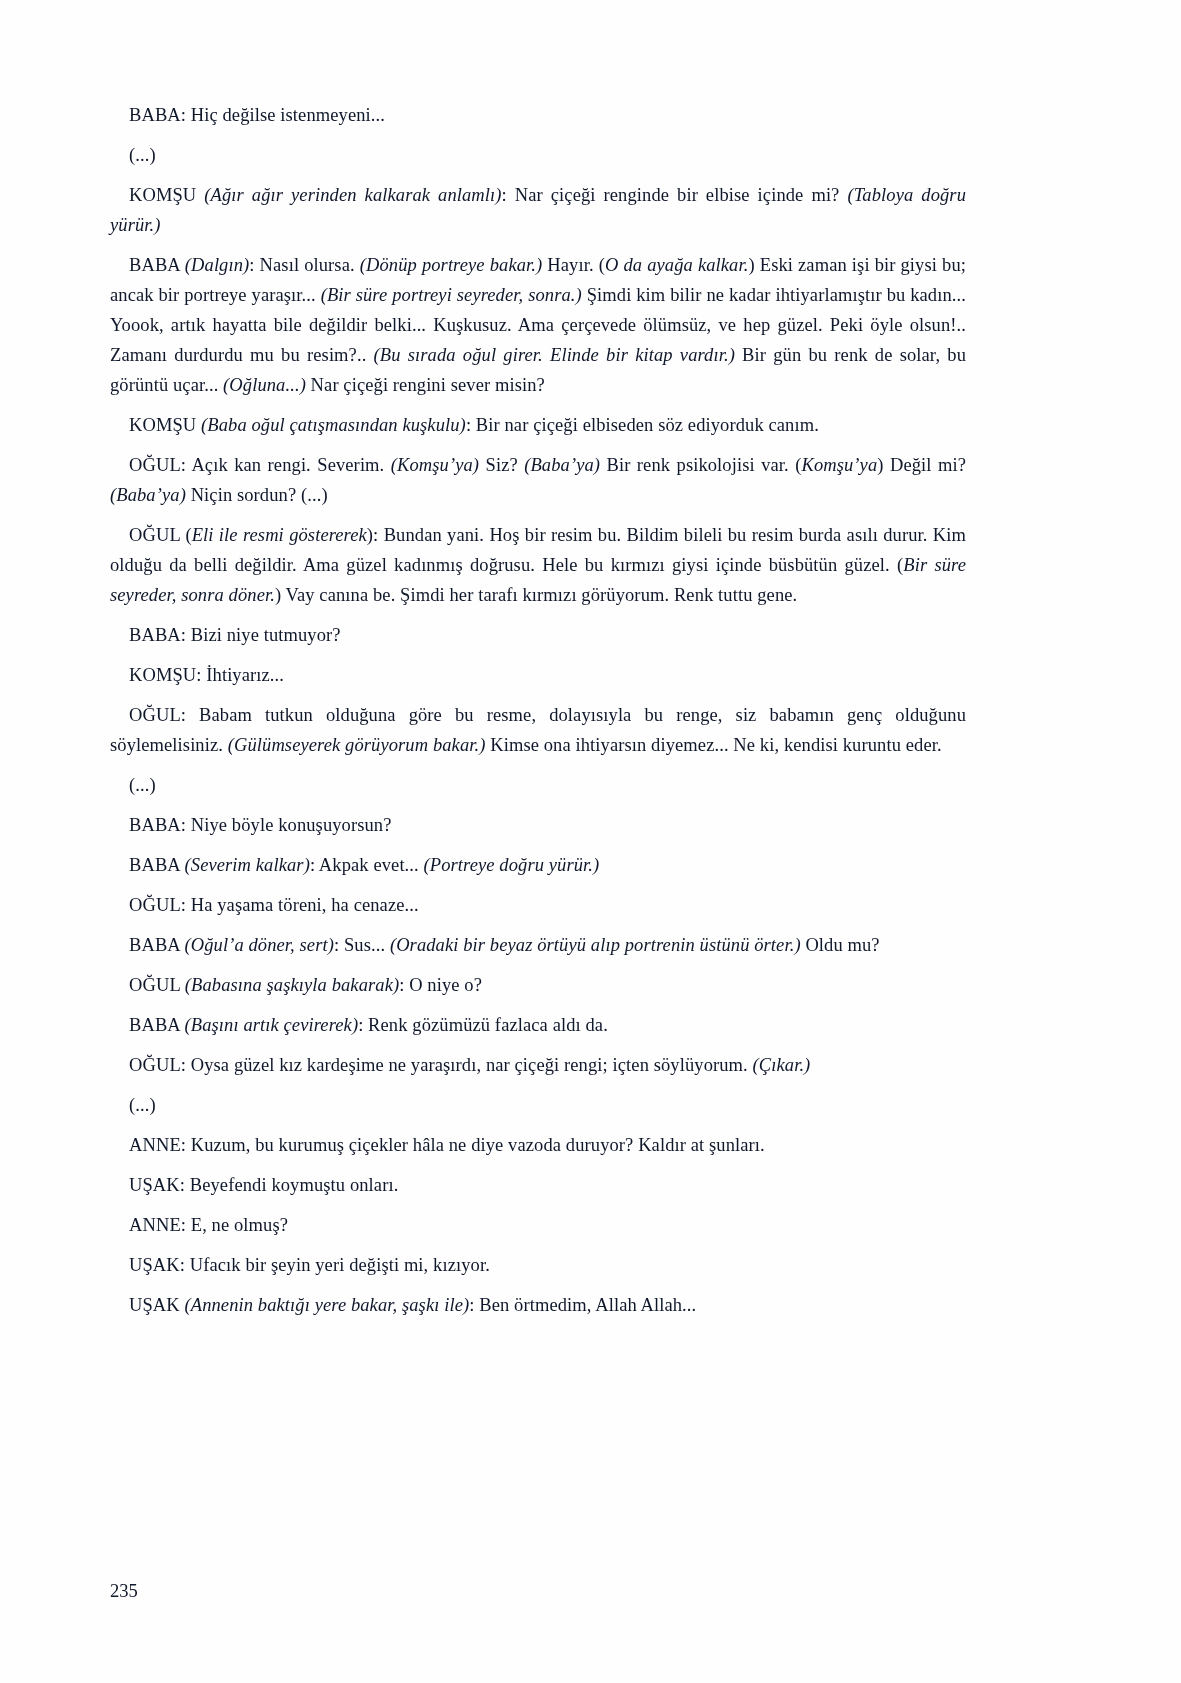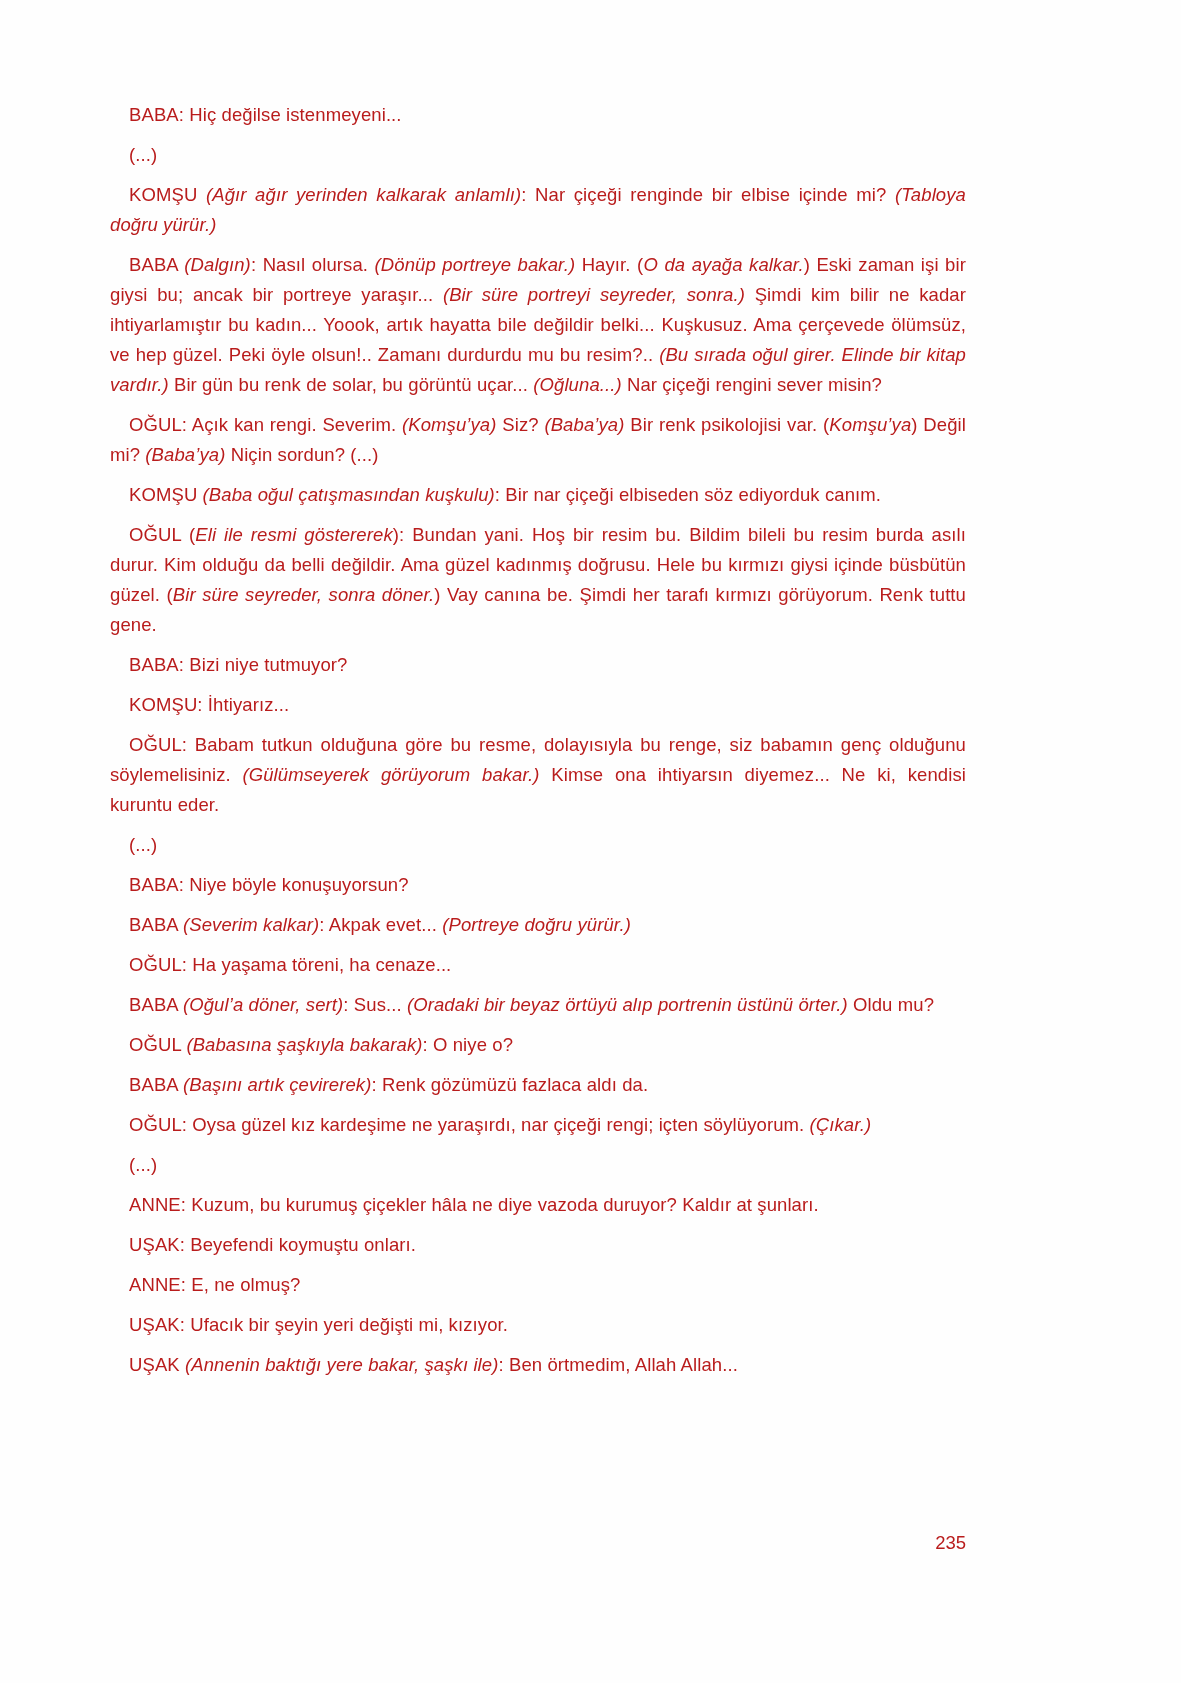--- a/index.html
+++ b/index.html
@@ -4,22 +4,22 @@
 <style>
   * { margin: 0; padding: 0; box-sizing: border-box; }
   html, body {
     background: #ffffff;
   }
   .page {
     position: relative;
     width: 1181px;
     height: 1683px;
     background: #fefefe;
-    color: #b91c1c;
-    font-family: Liberation Sans, sans-serif;
+    color: #0f172a;
+    font-family: Liberation Serif, serif;
     font-size: 18.5px;
     overflow: hidden;
   }
   .text-block {
     position: absolute;
     left: 110px;
     top: 100px;
     width: 856px;
   }
   .para {
@@ -28,37 +28,37 @@
     line-height: 30px;
     margin-bottom: 10px;
     letter-spacing: 0.1px;
   }
   .para em {
     font-style: italic;
   }
   .page-footer {
     position: absolute;
     left: 110px;
-    top: 1528px;
+    top: 1576px;
     width: 856px;
-    text-align: right;
+    text-align: left;
     line-height: 30px;
   }
 </style>
 </head>
 <body>
 
 <div class="page">
   <main class="text-block" id="dialogue">
       <p class="para"><span>BABA: Hiç değilse istenmeyeni...</span></p>
       <p class="para"><span>(...)</span></p>
       <p class="para"><span>KOMŞU </span><em>(Ağır ağır yerinden kalkarak anlamlı)</em><span>: Nar çiçeği renginde bir elbise içinde mi? </span><em>(Tabloya doğru yürür.)</em></p>
       <p class="para"><span>BABA </span><em>(Dalgın)</em><span>: Nasıl olursa. </span><em>(Dönüp portreye bakar.)</em><span> Hayır. (</span><em>O da ayağa kalkar.</em><span>) Eski zaman işi bir giysi bu; ancak bir portreye yaraşır... </span><em>(Bir süre portreyi seyreder, sonra.)</em><span> Şimdi kim bilir ne kadar ihtiyarlamıştır bu kadın... Yoook, artık hayatta bile değildir belki... Kuşkusuz. Ama çerçevede ölümsüz, ve hep güzel. Peki öyle olsun!.. Zamanı durdurdu mu bu resim?.. </span><em>(Bu sırada oğul girer. Elinde bir kitap vardır.)</em><span> Bir gün bu renk de solar, bu görüntü uçar... </span><em>(Oğluna...)</em><span> Nar çiçeği rengini sever misin?</span></p>
+      <p class="para"><span>KOMŞU </span><em>(Baba oğul çatışmasından kuşkulu)</em><span>: Bir nar çiçeği elbiseden söz ediyorduk canım.</span></p>
       <p class="para"><span>OĞUL: Açık kan rengi. Severim. </span><em>(Komşu’ya)</em><span> Siz? </span><em>(Baba’ya)</em><span> Bir renk psikolojisi var. (</span><em>Komşu’ya</em><span>) Değil mi? </span><em>(Baba’ya)</em><span> Niçin sordun? (...)</span></p>
-      <p class="para"><span>KOMŞU </span><em>(Baba oğul çatışmasından kuşkulu)</em><span>: Bir nar çiçeği elbiseden söz ediyorduk canım.</span></p>
       <p class="para"><span>OĞUL (</span><em>Eli ile resmi göstererek</em><span>): Bundan yani. Hoş bir resim bu. Bildim bileli bu resim burda asılı durur. Kim olduğu da belli değildir. Ama güzel kadınmış doğrusu. Hele bu kırmızı giysi içinde büsbütün güzel. (</span><em>Bir süre seyreder, sonra döner.</em><span>) Vay canına be. Şimdi her tarafı kırmızı görüyorum. Renk tuttu gene.</span></p>
       <p class="para"><span>BABA: Bizi niye tutmuyor?</span></p>
       <p class="para"><span>KOMŞU: İhtiyarız...</span></p>
       <p class="para"><span>OĞUL: Babam tutkun olduğuna göre bu resme, dolayısıyla bu renge, siz babamın genç olduğunu söylemelisiniz. </span><em>(Gülümseyerek görüyorum bakar.)</em><span> Kimse ona ihtiyarsın diyemez... Ne ki, kendisi kuruntu eder.</span></p>
       <p class="para"><span>(...)</span></p>
       <p class="para"><span>BABA: Niye böyle konuşuyorsun?</span></p>
       <p class="para"><span>BABA </span><em>(Severim kalkar)</em><span>: Akpak evet... </span><em>(Portreye doğru yürür.)</em></p>
       <p class="para"><span>OĞUL: Ha yaşama töreni, ha cenaze...</span></p>
       <p class="para"><span>BABA </span><em>(Oğul’a döner, sert)</em><span>: Sus... </span><em>(Oradaki bir beyaz örtüyü alıp portrenin üstünü örter.)</em><span> Oldu mu?</span></p>
       <p class="para"><span>OĞUL </span><em>(Babasına şaşkıyla bakarak)</em><span>: O niye o?</span></p>

